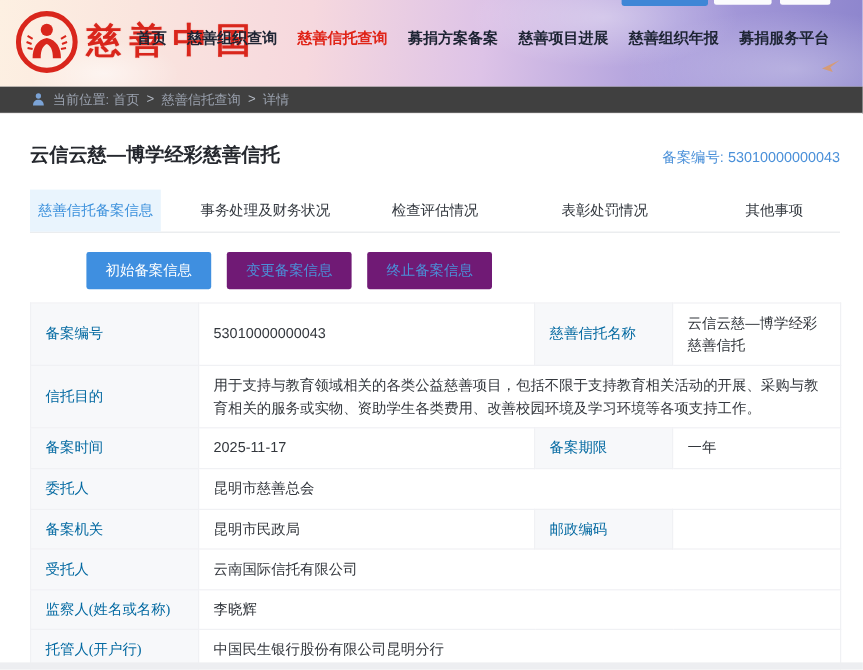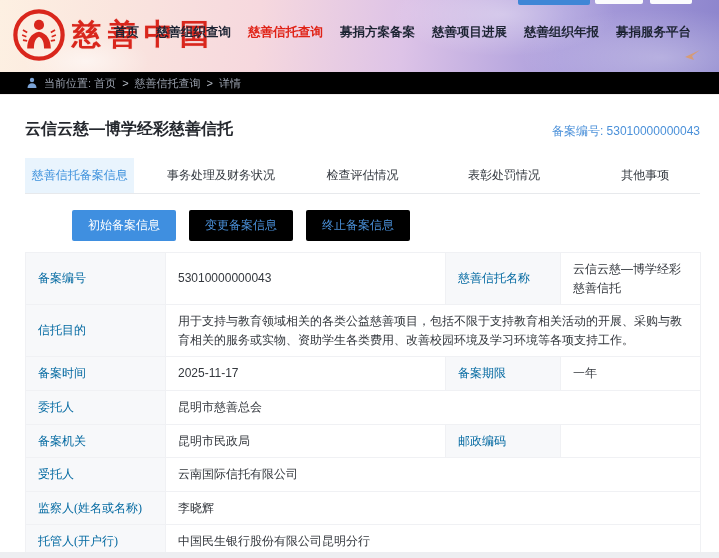--- a/index.html
+++ b/index.html
@@ -24,39 +24,39 @@
   .main-nav{ position:absolute; right:28px; top:24px; display:flex; gap:17px; }
   .main-nav a{ text-decoration:none; color:#1d2433; font-size:12.5px; font-weight:700; white-space:nowrap; }
   .main-nav a.active{ color:#e02317; }
   .topbar-cut{ position:absolute; top:0; height:5px; border-radius:0 0 2px 2px; }
   .cut-blue{ left:518px; width:72px; background:#3f86d6; }
   .cut-w1{ left:595px; width:48px; height:4px; background:#fbfbfd; }
   .cut-w2{ left:650px; width:42px; height:4px; background:#fbfbfd; }
   .deco-arrow{ position:absolute; right:18px; top:48px; width:16px; height:12px; }
 
   
-  .breadcrumb-bar{ height:23px; background:#000000; display:flex; align-items:center;
+  .breadcrumb-bar{ height:23px; background:#404040; display:flex; align-items:center;
     padding-left:26px; font-size:11px; color:#9aa1ae; border-bottom:1px solid #f1eeee; }
   .breadcrumb-bar .bc-icon{ width:12px; height:12px; margin-right:6px; }
   .breadcrumb-bar a{ color:#9aa1ae; text-decoration:none; }
   .bc-sep{ margin:0 6px; color:#b6bcc6; }
 
   
   .main{ padding:0 19px 0 25px; }
   .title-row{ display:flex; justify-content:space-between; align-items:flex-end; margin-top:24px; }
   .page-title{ font-size:16px; font-weight:700; color:#25282e; }
   .record-no{ font-size:12px; color:#4a90d9; }
 
   .tab-bar{ display:flex; margin-top:18px; border-bottom:1px solid #e7e9ec;gap:32px; }
   .tab{ flex:1; text-align:center; font-size:12px; color:#33383f; padding:9px 0; cursor:pointer; white-space:nowrap; }
   .tab.active{ background:#e9f4fd; color:#3d91dc; }
 
   .subtab-row{ display:flex; gap:13px; margin-top:16px; }
   .subtab{ min-width:100px; padding:7px 16px; text-align:center; font-size:12px; border-radius:2px;
-    background:#000000; color:#4a90d9; cursor:pointer; white-space:nowrap; }
+    background:#701a75; color:#4a90d9; cursor:pointer; white-space:nowrap; }
   .subtab.active{ background:#3f8fe0; color:#fff;margin-left:47px; }
 
   
   table.detail{ width:100%; margin-top:11px; border-collapse:collapse; table-layout:fixed; }
   table.detail td{ border:1px solid #f0f1f4; font-size:12px; line-height:1.55;
     padding:7px 12px; vertical-align:middle; word-break:break-all; }
   td.lbl{ background:#f7f8fa; color:#0369a1;font-family:Liberation Serif, serif; }
   td.val{ background:#fff; color:#33373d; }
   col.c1{ width:140px; } col.c2{ width:280px; } col.c3{ width:115px; } col.c4{ width:140px; }
 

